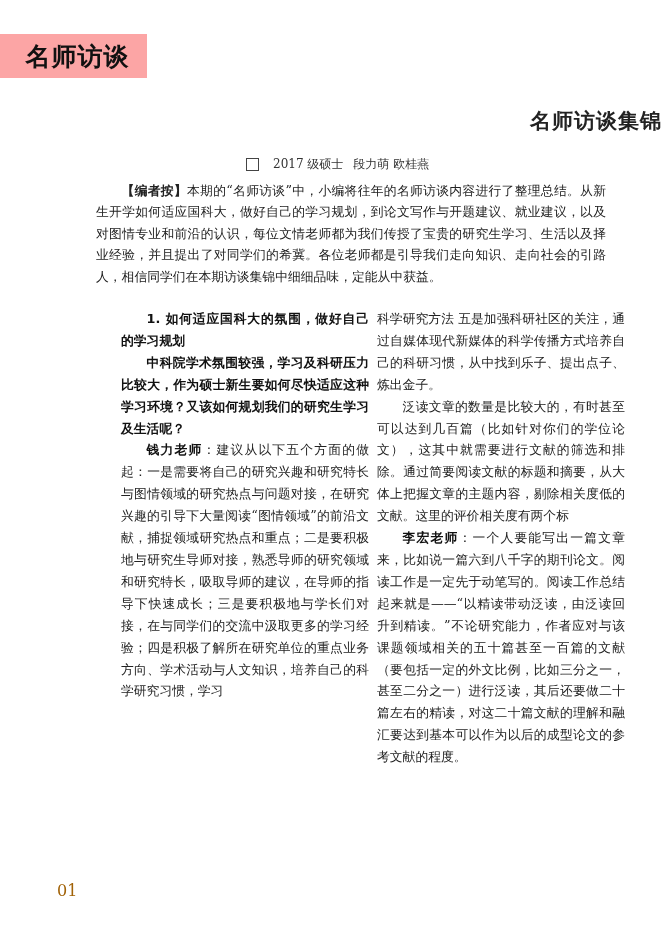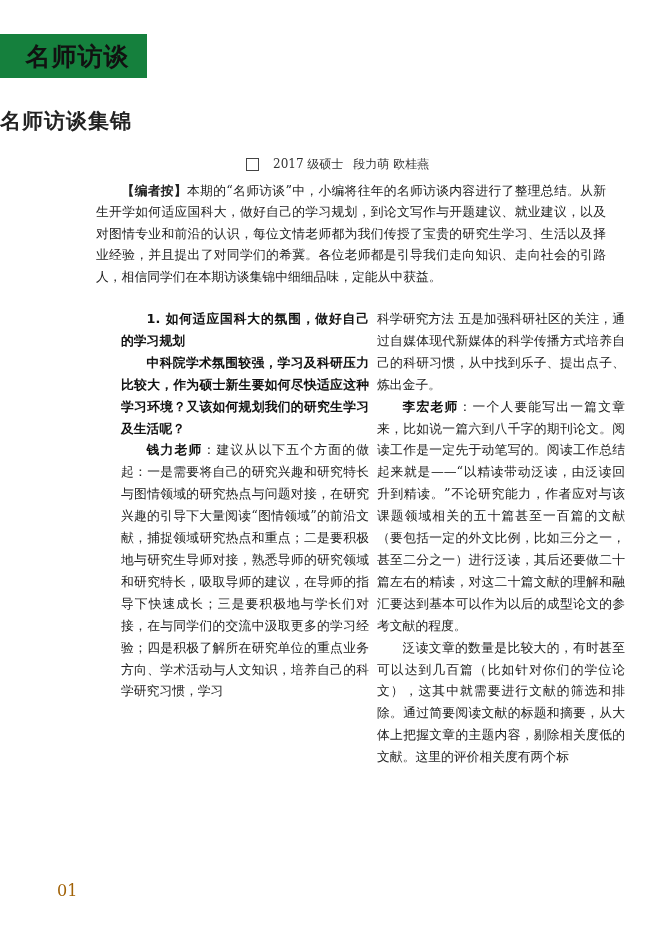--- a/index.html
+++ b/index.html
@@ -1,29 +1,29 @@
 <!DOCTYPE html>
 <html><head>
 <meta charset="utf-8">
 <style>
   * { margin: 0; padding: 0; box-sizing: border-box; }
   html, body { width: 662px; height: 936px; background: #ffffff; overflow: hidden; }
   body { position: relative; font-family: "DejaVu Serif", "Liberation Serif", serif; color: #1e1e1e; }
 
   .section-badge {
     position: absolute; left: 0; top: 34px; width: 147px; height: 44px;
-    background: #15803d;
+    background: #fca5a5;
     display: flex; align-items: center; justify-content: center;
     font-family: "DejaVu Sans", "Liberation Sans", sans-serif;
     font-weight: bold; font-size: 25px; letter-spacing: 1px; color: #111;
     padding-left: 8px;
   }
 
   .article-title {
-    position: absolute; left: 0; width: 662px; top: 107px; text-align: left;
+    position: absolute; left: 0; width: 662px; top: 107px; text-align: right;
     font-family: "DejaVu Serif", "Liberation Serif", serif;
     font-size: 21px; color: #222; letter-spacing: 1px;
   }
 
   .byline {
     position: absolute; left: 246px; top: 157px; height: 14px;
     display: flex; align-items: center; font-size: 12px; color: #333;
   }
   .byline .box { width: 13px; height: 13px; border: 1px solid #444; margin-right: 14px; }
   .byline .gap { display: inline-block; width: 10px; }
@@ -68,17 +68,17 @@
 </div>
 
 <div class="col left">
   <p class="h">1. 如何适应国科大的氛围，做好自己的学习规划</p>
   <p class="h">中科院学术氛围较强，学习及科研压力比较大，作为硕士新生要如何尽快适应这种学习环境？又该如何规划我们的研究生学习及生活呢？</p>
   <p><span class="bold">钱力老师</span><span>：建议从以下五个方面的做起：一是需要将自己的研究兴趣和研究特长与图情领域的研究热点与问题对接，在研究兴趣的引导下大量阅读“图情领域”的前沿文献，捕捉领域研究热点和重点；二是要积极地与研究生导师对接，熟悉导师的研究领域和研究特长，吸取导师的建议，在导师的指导下快速成长；三是要积极地与学长们对接，在与同学们的交流中汲取更多的学习经验；四是积极了解所在研究单位的重点业务方向、学术活动与人文知识，培养自己的科学研究习惯，学习</span></p>
 </div>
 
 <div class="col right">
   <p class="noindent">科学研究方法 五是加强科研社区的关注，通过自媒体现代新媒体的科学传播方式培养自己的科研习惯，从中找到乐子、提出点子、炼出金子。</p>
+  <p>泛读文章的数量是比较大的，有时甚至可以达到几百篇（比如针对你们的学位论文），这其中就需要进行文献的筛选和排除。通过简要阅读文献的标题和摘要，从大体上把握文章的主题内容，剔除相关度低的文献。这里的评价相关度有两个标</p>
   <p><span class="bold">李宏老师</span><span>：一个人要能写出一篇文章来，比如说一篇六到八千字的期刊论文。阅读工作是一定先于动笔写的。阅读工作总结起来就是——“以精读带动泛读，由泛读回升到精读。”不论研究能力，作者应对与该课题领域相关的五十篇甚至一百篇的文献（要包括一定的外文比例，比如三分之一，甚至二分之一）进行泛读，其后还要做二十篇左右的精读，对这二十篇文献的理解和融汇要达到基本可以作为以后的成型论文的参考文献的程度。</span></p>
-  <p>泛读文章的数量是比较大的，有时甚至可以达到几百篇（比如针对你们的学位论文），这其中就需要进行文献的筛选和排除。通过简要阅读文献的标题和摘要，从大体上把握文章的主题内容，剔除相关度低的文献。这里的评价相关度有两个标</p>
 </div>
 
 <div class="page-number">01</div>
 
 </body></html>

